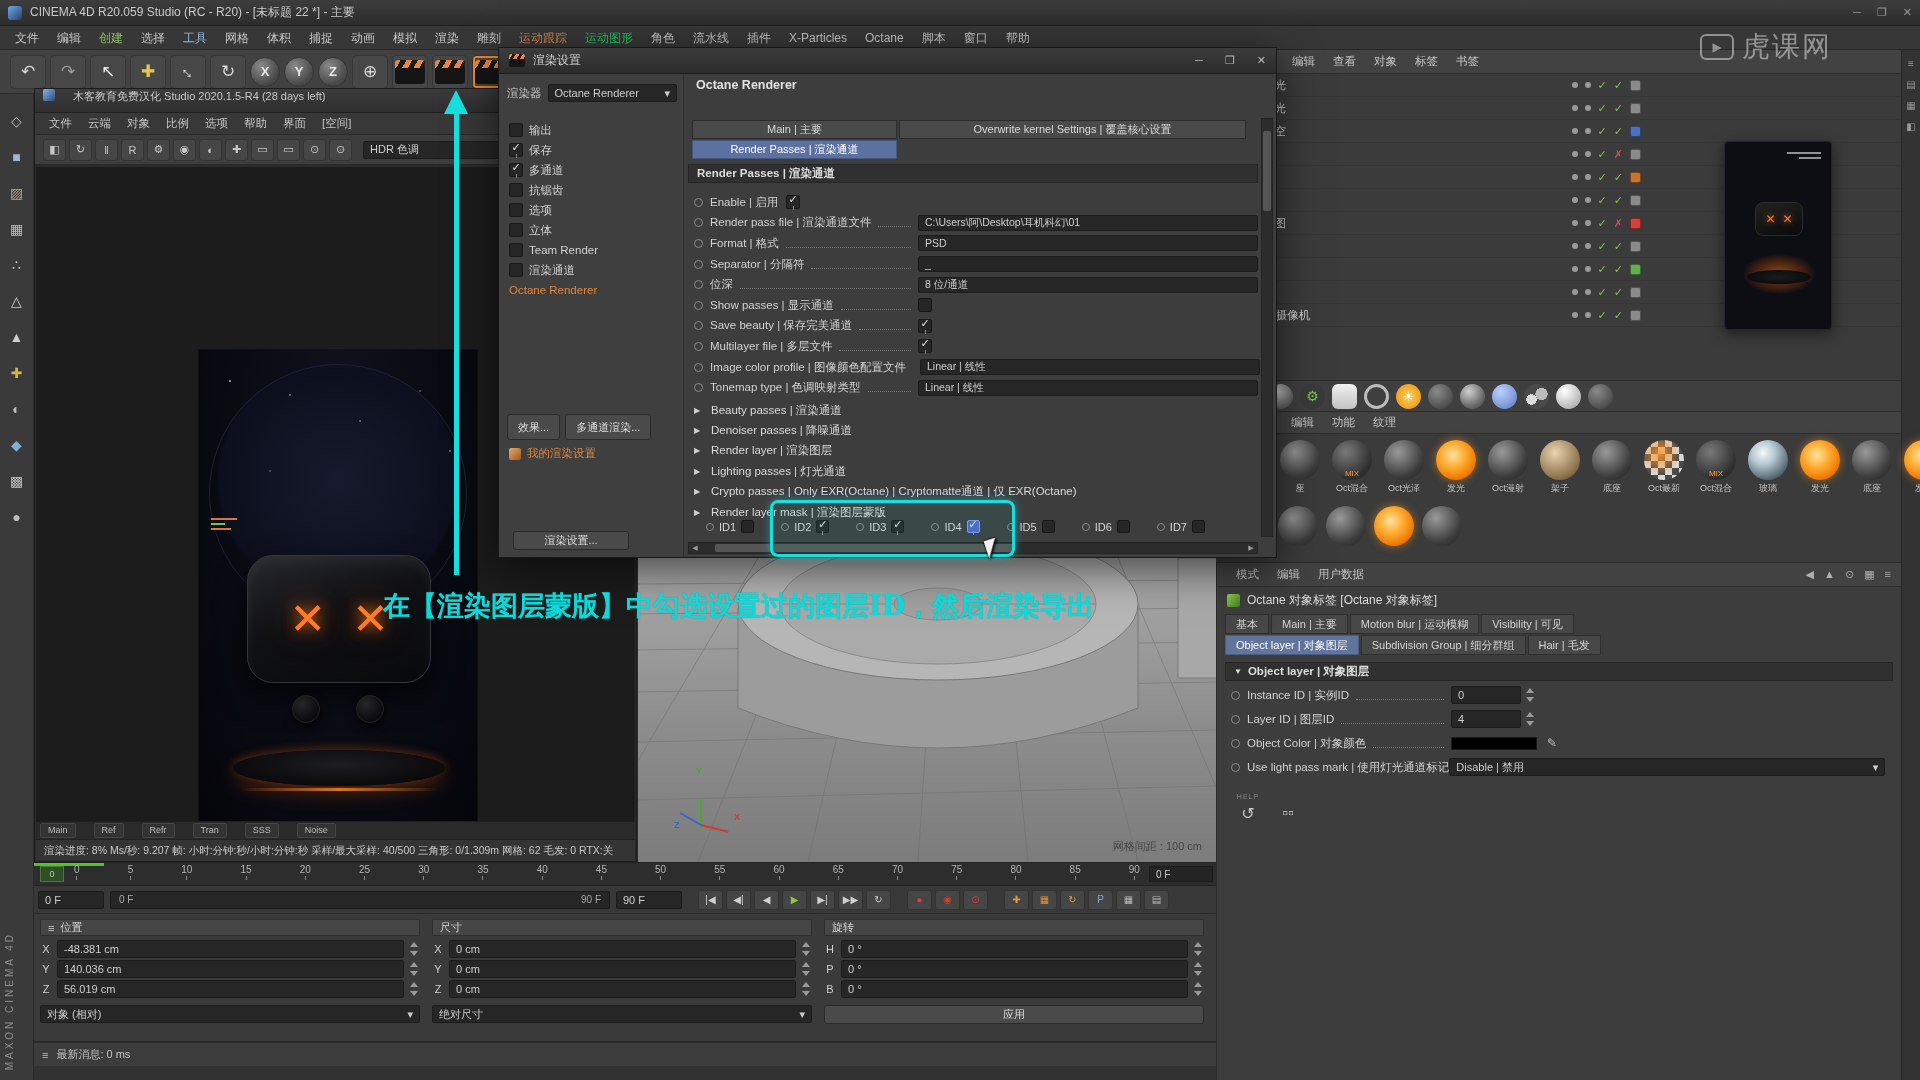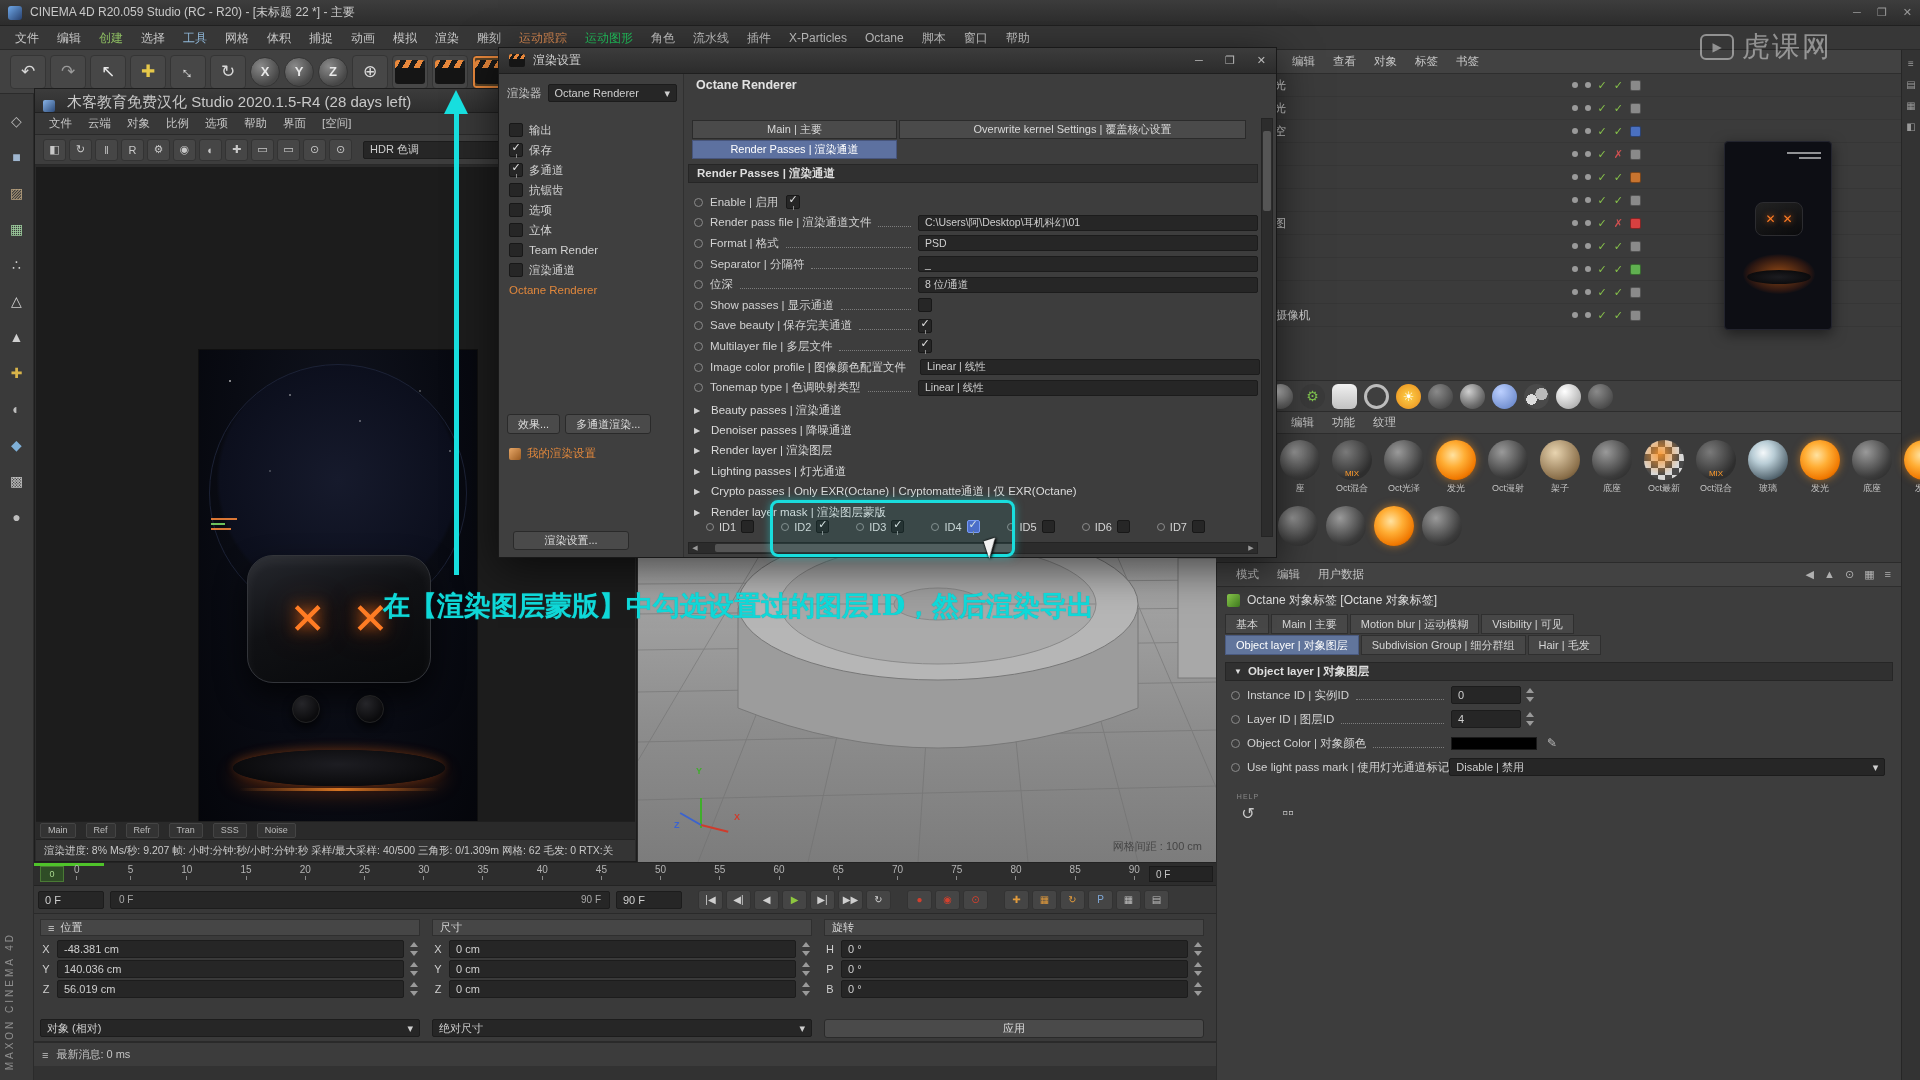--- a/index.html
+++ b/index.html
@@ -31,29 +31,29 @@
   
   .left-strip{left:0;top:94px;width:34px;height:986px;background:#3a3a3a;border-right:1px solid #2b2b2b;display:flex;flex-direction:column;align-items:center;padding-top:16px;gap:14px}
   .lsi{width:24px;height:22px;display:flex;align-items:center;justify-content:center;font-size:14px}
   .brand-vert{position:absolute;bottom:10px;left:4px;writing-mode:vertical-rl;transform:rotate(180deg);font-size:10px;letter-spacing:3px;color:#8f8f8f;white-space:nowrap}
 
   
   .right-edge{left:1901px;top:50px;width:19px;height:1030px;background:#333;border-left:1px solid #262626;display:flex;flex-direction:column;align-items:center;padding-top:8px;gap:10px;font-size:10px;color:#9a9a9a}
 
   
   .pv-window{left:34px;top:88px;width:603px;height:774px;background:#2b2b2b;border:1px solid #1d1d1d;z-index:20}
-  .pv-title{height:24px;background:linear-gradient(#3c3c3c,#2e2e2e);border-bottom:1px solid #202020;display:flex;align-items:flex-end;gap:12px;padding:0 8px;font-size:15px;color:#c8c8c8}
+  .pv-title{height:24px;background:linear-gradient(#3c3c3c,#2e2e2e);border-bottom:1px solid #202020;display:flex;align-items:flex-start;gap:18px;padding:0 8px;font-size:11px;color:#c8c8c8}
   .pv-icon{width:12px;height:12px;border-radius:2px;background:linear-gradient(135deg,#88b4e8,#2c4a78)}
   .pv-menu{height:22px;background:#383838;border-bottom:1px solid #292929;display:flex;align-items:center;padding-left:6px}
   .pv-menu .mi{padding:0 8px;font-size:11.5px;color:#c4c4c4}
   .pv-tools{height:30px;background:#3d3d3d;border-bottom:1px solid #292929;display:flex;align-items:center;gap:3px;padding:0 8px}
   .pvt{width:23px;height:22px;display:flex;align-items:center;justify-content:center;border-radius:3px;background:#464646;border:1px solid #333;color:#c8c8c8;font-size:11px}
   .hdrbox{margin-left:8px;width:96px}
   .pv-content{position:absolute;left:1px;top:78px;right:1px;bottom:40px;background:#1c1c1c;overflow:hidden}
-  .pv-tabs{position:absolute;left:1px;bottom:22px;right:1px;height:18px;background:#2a2a2a;display:flex;align-items:center;gap:10px;padding-left:4px;border-top:1px solid #1f1f1f}
+  .pv-tabs{position:absolute;left:1px;bottom:22px;right:1px;height:18px;background:#2a2a2a;display:flex;align-items:center;gap:18px;padding-left:4px;border-top:1px solid #1f1f1f}
   .pv-tab{font-size:9px;color:#bdbdbd;background:#333;border:1px solid #444;padding:0 7px;line-height:13px;border-radius:2px}
   .pv-stats{position:absolute;left:1px;bottom:0;right:1px;height:22px;background:#343434;border-top:1px solid #222;display:flex;align-items:center;padding-left:8px;font-size:10.5px;color:#c9c9c9;white-space:nowrap}
 
   
   .rimg{position:absolute;left:162px;top:182px;width:280px;height:497px;background:radial-gradient(ellipse at 50% 28%,#11141f 0%,#090b13 55%,#04050a 100%);border:1px solid #101010;overflow:hidden}
   .rimg .arch{position:absolute;left:10px;top:14px;width:258px;height:258px;border-radius:50%;background:radial-gradient(circle at 50% 45%,#161a2c 0%,#0c0f1d 62%,rgba(0,0,0,0) 64%);border:1px solid #1c2236}
   .rimg .stars{position:absolute;left:30px;top:30px;width:2px;height:2px;background:rgba(255,255,255,.5);box-shadow:60px 14px rgba(255,255,255,.35),130px 40px rgba(255,255,255,.3),190px 10px rgba(255,255,255,.25),220px 70px rgba(255,255,255,.3),40px 90px rgba(255,255,255,.2)}
   .rimg .hud{position:absolute;left:12px;top:168px;display:flex;flex-direction:column;gap:3px}
   .rimg .hud i{display:block;height:2px;background:#ff8a3a;opacity:.85}
   .rimg .hud i:nth-child(1){width:26px}.rimg .hud i:nth-child(2){width:14px;background:#7fe06a}.rimg .hud i:nth-child(3){width:20px}
@@ -95,21 +95,21 @@
   .coords{left:34px;top:914px;width:1182px;height:128px;background:#3a3a3a;border-bottom:1px solid #2a2a2a;display:grid;grid-template-columns:380px 380px 380px;gap:12px;padding:5px 0 0 6px}
   .ccol{display:flex;flex-direction:column;gap:3px}
   .chead{height:17px;background:#464646;border:1px solid #2f2f2f;display:flex;align-items:center;gap:6px;padding:0 7px;font-size:11px;color:#d6d6d6}
   .crow{display:flex;align-items:center;gap:5px;height:20px}
   .axis{width:12px;text-align:center;font-size:11px;color:#cfcfcf}
   .flex1{flex:1}
   .spin{width:11px;height:16px;position:relative;flex:none}
   .spin::before,.spin::after{content:"";position:absolute;left:1px;border-left:4px solid transparent;border-right:4px solid transparent}
   .spin::before{top:1px;border-bottom:5px solid #9a9a9a}
   .spin::after{bottom:1px;border-top:5px solid #9a9a9a}
-  .cfoot{display:flex;align-items:center;height:20px;margin-top:16px}
+  .cfoot{display:flex;align-items:center;height:20px;margin-top:2px}
   .drop{justify-content:space-between;width:100%}
   .btn{background:#4a4a4a;border:1px solid #2a2a2a;border-radius:3px;font-size:11px;color:#ddd;display:flex;align-items:center;justify-content:center}
   .applybtn{width:100%;height:19px}
 
   
   .statusbar{left:34px;top:1042px;width:1182px;height:24px;background:#3c3c3c;border-top:1px solid #2a2a2a;display:flex;align-items:center;gap:8px;padding-left:8px;font-size:11px;color:#c4c4c4}
   .bottom-fill{left:34px;top:1066px;width:1182px;height:14px;background:#323232}
 
   
   .om-panel{left:1216px;top:50px;width:685px;height:330px;background:#3b3b3b;border-left:1px solid #2b2b2b}
@@ -195,21 +195,21 @@
   .dlg-ctl{margin-left:auto;display:flex;gap:22px;color:#b8b8b8;font-size:11px}
   .dlg-left{position:absolute;left:0;top:26px;width:185px;bottom:0;background:#3f3f3f;border-right:1px solid #303030}
   .rend-row{position:absolute;left:8px;top:10px;right:6px;display:flex;align-items:center;gap:6px;font-size:11.5px}
   .rend-drop{flex:1;justify-content:space-between}
   .side-list{position:absolute;left:4px;top:46px;right:4px}
   .side-item{height:20px;display:flex;align-items:center;gap:6px;padding-left:6px;font-size:11.5px;color:#d2d2d2}
   .side-item .accent{color:#e0873c}
   .chk{width:14px;height:14px;background:#262626;border:1px solid #181818;border-radius:2px;display:flex;align-items:center;justify-content:center;flex:none}
   .chk .tick{font-style:normal;font-size:11px;line-height:1;color:#e4e4e4}
   .dlg-btns{position:absolute;left:8px;top:340px;display:flex;gap:5px}
-  .dlg-btns .btn{height:20px;padding:6px 10px}
+  .dlg-btns .btn{height:26px;padding:6px 10px}
   .myset{position:absolute;left:10px;top:372px;display:flex;align-items:center;gap:6px;font-size:11.5px;color:#e0873c}
   .myset .micon{width:12px;height:12px;border-radius:2px;background:linear-gradient(135deg,#e8a868,#9a5a20)}
   .dlg-bottombtn{position:absolute;left:14px;bottom:7px;width:116px;height:19px}
   .dlg-params{position:absolute;left:185px;top:26px;right:0;bottom:0;background:#3d3d3d}
   .p-hdr{position:absolute;left:12px;top:4px;font-size:12.5px;font-weight:bold;color:#e2e2e2}
   .tabrow1{position:absolute;left:8px;top:46px;right:30px;display:flex;gap:2px}
   .dtab{height:19px;line-height:17px;text-align:center;background:#4a4a4a;border:1px solid #2b2b2b;font-size:11px;color:#d8d8d8}
   .dtab.sel{background:#5d71a0;color:#fff;border-color:#47557c}
   .tabrow2{position:absolute;left:8px;top:66px;right:30px;display:flex}
   .p-strip{position:absolute;left:4px;top:90px;right:18px;height:19px;background:#303030;border:1px solid #262626;display:flex;align-items:center;padding:0 8px;font-size:11.5px;font-weight:bold;color:#dedede}

